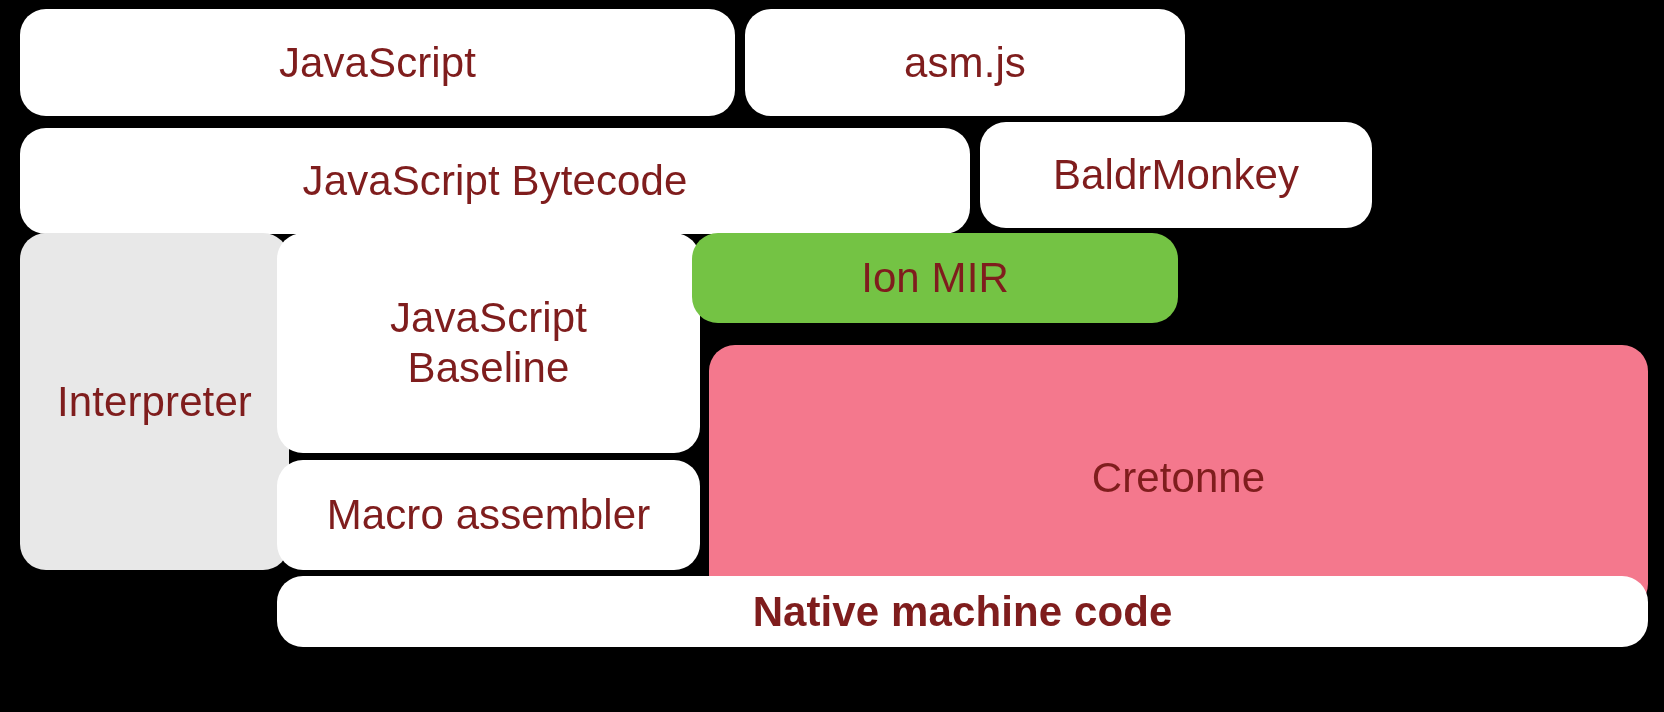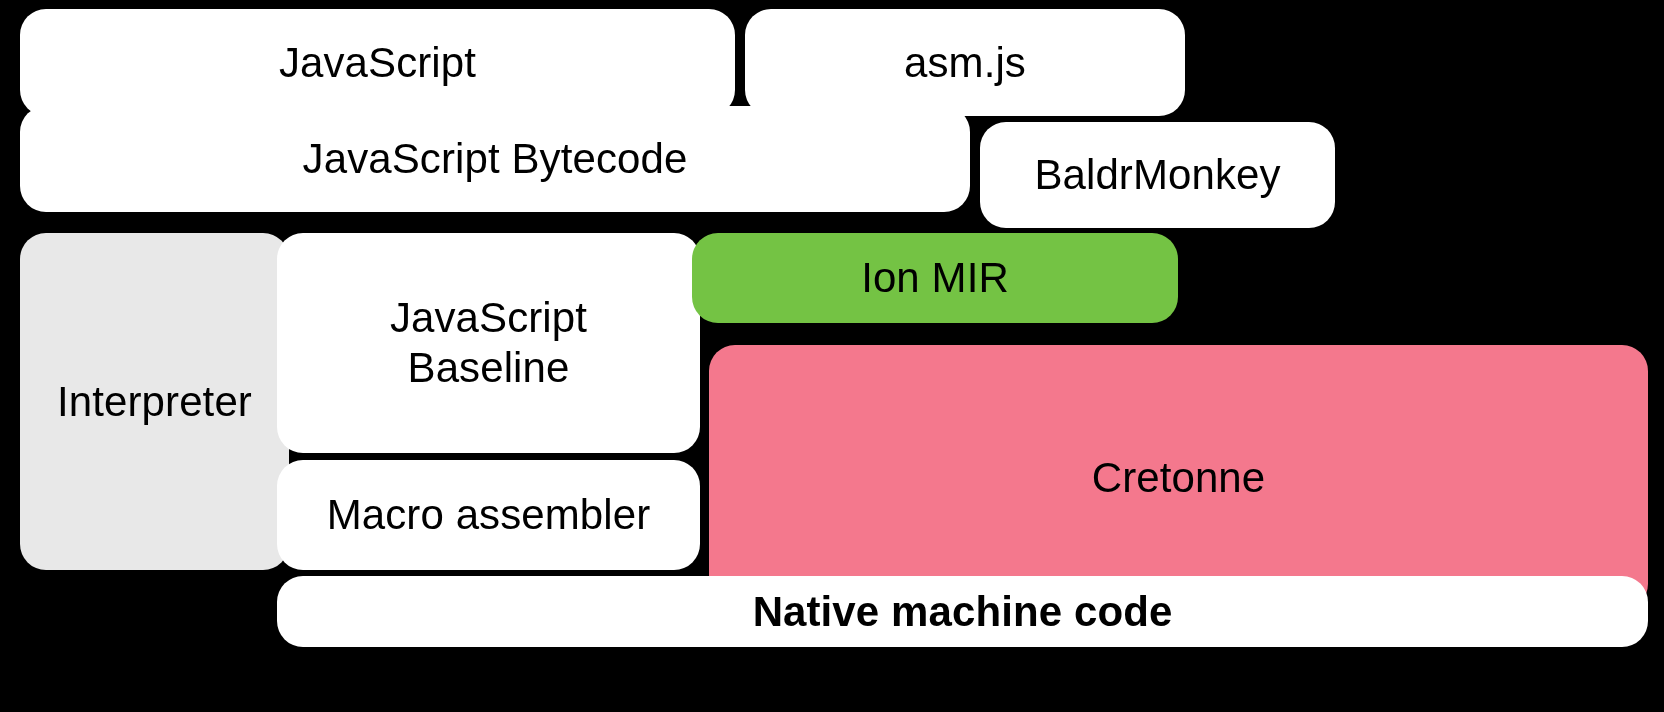--- a/index.html
+++ b/index.html
@@ -15,21 +15,21 @@
     overflow: hidden;
     font-family: "Liberation Sans", sans-serif;
   }
   .node {
     position: absolute;
     box-sizing: border-box;
     display: flex;
     align-items: center;
     justify-content: center;
     text-align: center;
-    color: #000000;
+    color: #7f1d1d;
     font-size: 42px;
     line-height: 1.18;
     border-radius: 26px;
     background: #ffffff;
     white-space: pre-line;
     letter-spacing: 0.1px;
     -webkit-font-smoothing: antialiased;
   }
   .node.gray  { background: #e8e8e8; }
   .node.green { background: #74c344; }
@@ -38,23 +38,23 @@
 </head>
 <body>
 
 <div id="canvas">
 
   <div class="node" style="left:20px; top:9px; width:715px; height:107px;">JavaScript</div>
 
   <div class="node" style="left:745px; top:9px; width:440px; height:107px;">asm.js</div>
 
 
-  <div class="node" style="left:20px; top:106px; width:950px; height:106px;">JavaScript Bytecode</div>
+  <div class="node" style="left:20px; top:128px; width:950px; height:106px;">JavaScript Bytecode</div>
 
-  <div class="node" style="left:980px; top:122px; width:355px; height:106px;">BaldrMonkey</div>
+  <div class="node" style="left:980px; top:122px; width:392px; height:106px;">BaldrMonkey</div>
 
   <div class="node gray" style="left:20px; top:233px; width:269px; height:337px;">Interpreter</div>
 
   <div class="node" style="left:277px; top:233px; width:423px; height:220px;">JavaScript
 Baseline</div>
 
   <div class="node" style="left:277px; top:460px; width:423px; height:110px;">Macro assembler</div>
 
   <div class="node green" style="left:692px; top:233px; width:486px; height:90px;">Ion MIR</div>
 

